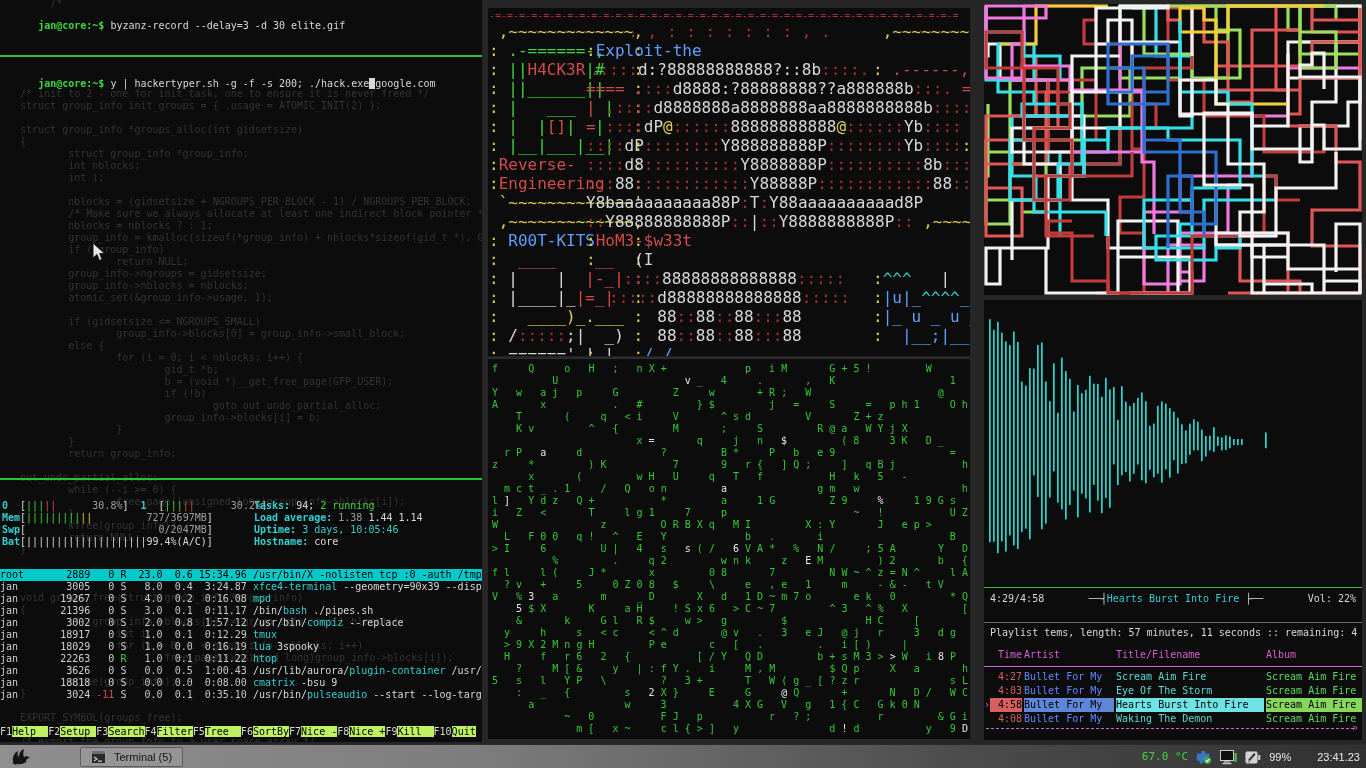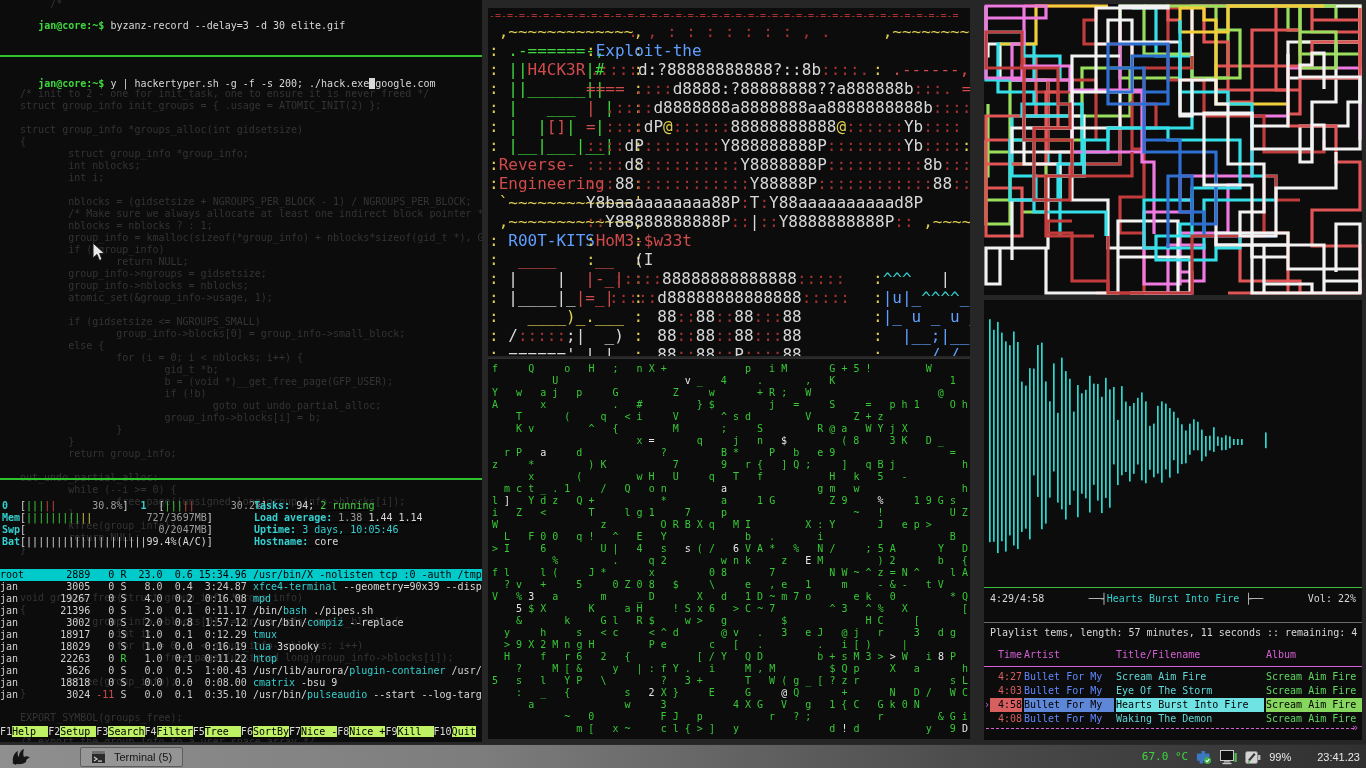--- a/index.html
+++ b/index.html
@@ -231,21 +231,20 @@
           <div class="artc"><span class="w">88</span><span class="dr">::</span><span class="w">88</span><span class="dr">::</span><span class="w">88</span><span class="dr">:::</span><span class="w">88</span></div>
           <div class="artr"><span class="y">:</span><span class="b">|_ u _ u _|  </span></div>
         </div>
         <div class="artline">
           <div class="artl"><span class="y">:</span><span class="w"> /</span><span class="dr">:::::</span><span class="w">;|  _) </span><span class="y">:</span></div>
           <div class="artc"><span class="w">88</span><span class="dr">::</span><span class="w">88</span><span class="dr">::</span><span class="w">88</span><span class="dr">:::</span><span class="w">88</span></div>
           <div class="artr"><span class="y">:</span><span class="b">  |__;|__|   </span></div>
         </div>
         <div class="artline">
           <div class="artl"><span class="y">:</span><span class="w"> ======' |_|  </span><span class="y">:</span></div>
-          <div class="artc"><span class="w">88</span><span class="dr">::</span><span class="w">88</span><span class="dr">::</span><span class="w">P</span><span class="dr">::::</span><span class="w">88</span></div>
           <div class="artr"><span class="y">:</span><span class="b">     /_/     </span></div>
         </div>
       </div>
   </div>
 
   <div class="panel" style="left:488px;top:358px;width:482px;height:380px;border-top:1px solid #303030;">
     <pre id="matrix" style="padding:4px 0 0 4px;letter-spacing:0;"><span style="color:#36c936">f</span>     <span style="color:#36c936">Q</span>     <span style="color:#36c936">o</span>   <span style="color:#36c936">H</span>   <span style="color:#36c936">;</span>   <span style="color:#36c936">n</span> <span style="color:#36c936">X</span> <span style="color:#36c936">+</span>             <span style="color:#36c936">p</span>   <span style="color:#36c936">i</span> <span style="color:#36c936">M</span>       <span style="color:#36c936">G</span> <span style="color:#36c936">+</span> <span style="color:#36c936">5</span> <span style="color:#36c936">!</span>         <span style="color:#36c936">W</span>       
           <span style="color:#36c936">U</span>                     <span style="color:#e8e8e8">v</span> <span style="color:#36c936">_</span>   <span style="color:#36c936">4</span>     <span style="color:#36c936">.</span>       <span style="color:#36c936">,</span>   <span style="color:#36c936">K</span>                   <span style="color:#36c936">1</span>   
 <span style="color:#36c936">Y</span>   <span style="color:#36c936">w</span>   <span style="color:#36c936">a</span> <span style="color:#36c936">j</span>   <span style="color:#36c936">p</span>     <span style="color:#36c936">G</span>         <span style="color:#36c936">Z</span>     <span style="color:#36c936">w</span>       <span style="color:#36c936">+</span> <span style="color:#36c936">R</span> <span style="color:#36c936">;</span>   <span style="color:#36c936">W</span>                     <span style="color:#36c936">@</span>     
 <span style="color:#36c936">A</span>       <span style="color:#36c936">x</span>           <span style="color:#36c936">.</span>   <span style="color:#36c936">#</span>         <span style="color:#36c936">}</span> <span style="color:#36c936">$</span>         <span style="color:#36c936">j</span>   <span style="color:#36c936">=</span>     <span style="color:#36c936">S</span>     <span style="color:#36c936">=</span>   <span style="color:#36c936">p</span> <span style="color:#36c936">h</span> <span style="color:#36c936">1</span>     <span style="color:#36c936">O</span> <span style="color:#36c936">h</span> 

